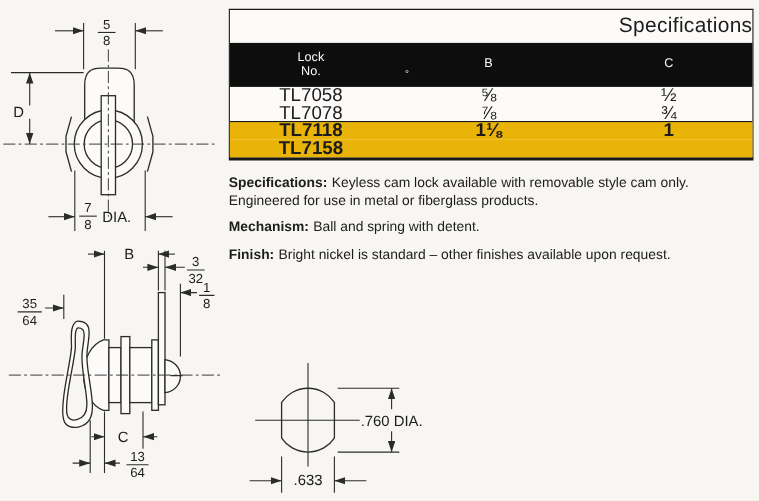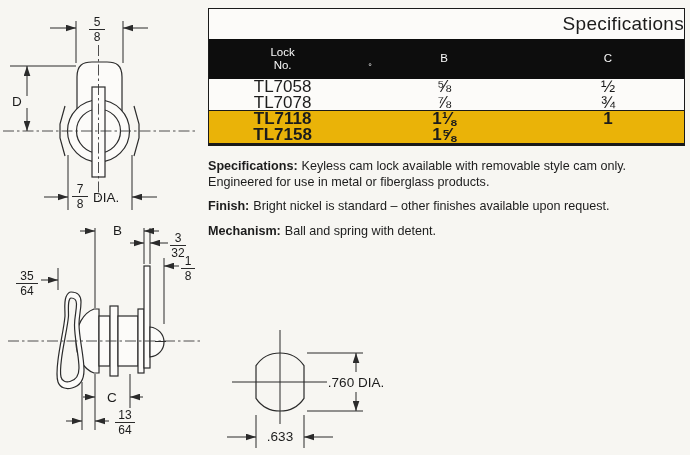--- a/index.html
+++ b/index.html
@@ -61,29 +61,28 @@
         <div class="td">⅞</div>
         <div class="td">¾</div>
       </div>
       <div class="tr hl hl-first">
         <div class="td">TL7118</div>
         <div class="td">1⅛</div>
         <div class="td">1</div>
       </div>
       <div class="tr hl">
         <div class="td">TL7158</div>
-        <div class="td">1⅝</div>
       </div>
     </div>
   </div>
 
   <div class="notes">
     <p class="note"><b>Specifications:</b><span>Keyless cam lock available with removable style cam only. Engineered for use in metal or fiberglass products.</span></p>
+    <p class="note"><b>Mechanism:</b><span>Ball and spring with detent.</span></p>
     <p class="note"><b>Finish:</b><span>Bright nickel is standard – other finishes available upon request.</span></p>
-    <p class="note"><b>Mechanism:</b><span>Ball and spring with detent.</span></p>
   </div>
 
   <svg style="left:0;top:5px" width="205" height="212" viewBox="0 0 205 212">
     <defs>
       <marker id="arrF" viewBox="0 0 12 8" refX="12" refY="4" markerWidth="10" markerHeight="7" orient="auto-start-reverse">
         <path d="M0,0 L12,4 L0,8 Z" fill="#2b2b2b"></path>
       </marker>
     </defs>
     <g>
 

